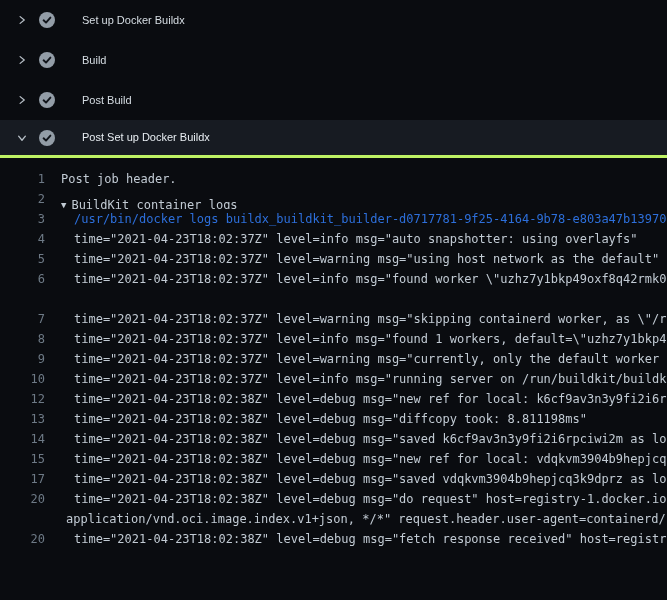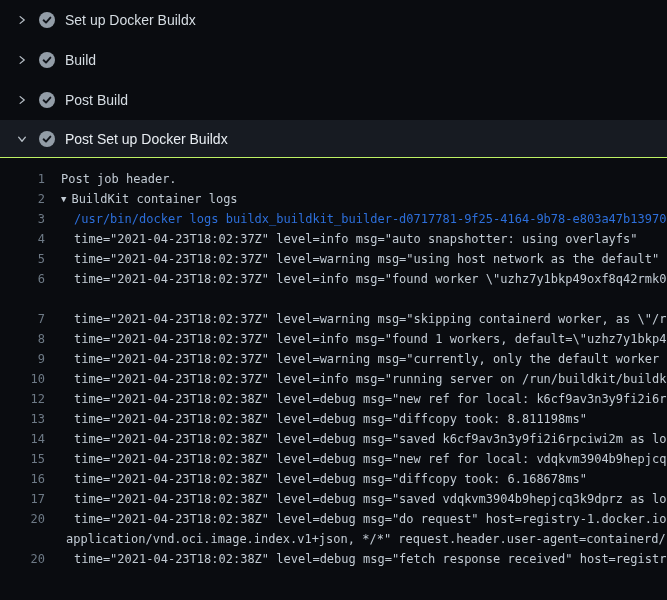--- a/index.html
+++ b/index.html
@@ -9,47 +9,47 @@
     font-family:"Liberation Sans",sans-serif;
     -webkit-font-smoothing:antialiased;
   }
   
   .step{
     display:flex;align-items:center;
     height:40px;padding-left:14px;box-sizing:border-box;
     cursor:pointer;
   }
   .step.expanded{
-    height:38px;background:#171b22;border-bottom:1px solid #bef264;
+    height:38px;background:#171b22;border-bottom:3px solid #bef264;
   }
   .step .chev{
     width:16px;height:16px;display:flex;align-items:center;justify-content:center;
     margin-right:8px;flex:0 0 16px;color:#b8c0c8;
   }
   .step .check{
     width:18px;height:18px;margin-right:9px;flex:0 0 18px;
   }
   .step .label{
-    color:#d6dde3;font-size:14px;line-height:1;
+    color:#d6dde3;font-size:11px;line-height:1;margin-left:17px;
   }
   .step.expanded .label{color:#e8edf2;}
   
   .log{
     padding-top:11px;
     font-family:"DejaVu Sans Mono","Liberation Mono",monospace;
     font-size:12px;line-height:20px;
   }
   .row{display:flex;white-space:pre;height:20px;overflow:hidden;}
   .row .num{
     flex:0 0 45px;width:45px;text-align:right;
     color:#6e7a86;user-select:none;cursor:pointer;
   }
   .row .txt{color:#c2cbd4;}
   .row.kind-plain .txt{padding-left:16px;}
-  .row.kind-group .txt{padding-left:16px;cursor:pointer;}
+  .row.kind-group .txt{padding-left:16px;cursor:pointer;margin-top:6px;}
   .row.kind-group .marker{display:inline-block;font-size:9px;transform:translateY(-1px);margin-right:5px;color:#c2cbd4;}
   .row.kind-command .txt{padding-left:29px;color:#2d6fdb;font-weight:normal;}
   .row.kind-log .txt{padding-left:29px;}
   .row.kind-cont .txt{padding-left:21px;}
 </style>
 </head>
 <body>
 
 <div>
 
@@ -184,24 +184,20 @@
   <div class="row kind-log">
     <span class="num">14</span>
     <span class="txt">time="2021-04-23T18:02:38Z" level=debug msg="saved k6cf9av3n3y9fi2i6rpciwi2m as loca</span>
   </div>
 
   <div class="row kind-log">
     <span class="num">15</span>
     <span class="txt">time="2021-04-23T18:02:38Z" level=debug msg="new ref for local: vdqkvm3904b9hepjcq3k</span>
   </div>
 
-  <div class="row kind-log">
-    <span class="num">16</span>
-    <span class="txt">time="2021-04-23T18:02:38Z" level=debug msg="diffcopy took: 6.168678ms"</span>
-  </div>
 
   <div class="row kind-log">
     <span class="num">17</span>
     <span class="txt">time="2021-04-23T18:02:38Z" level=debug msg="saved vdqkvm3904b9hepjcq3k9dprz as loca</span>
   </div>
 
 
   <div class="row kind-log">
     <span class="num">20</span>
     <span class="txt">time="2021-04-23T18:02:38Z" level=debug msg="do request" host=registry-1.docker.io r</span>

